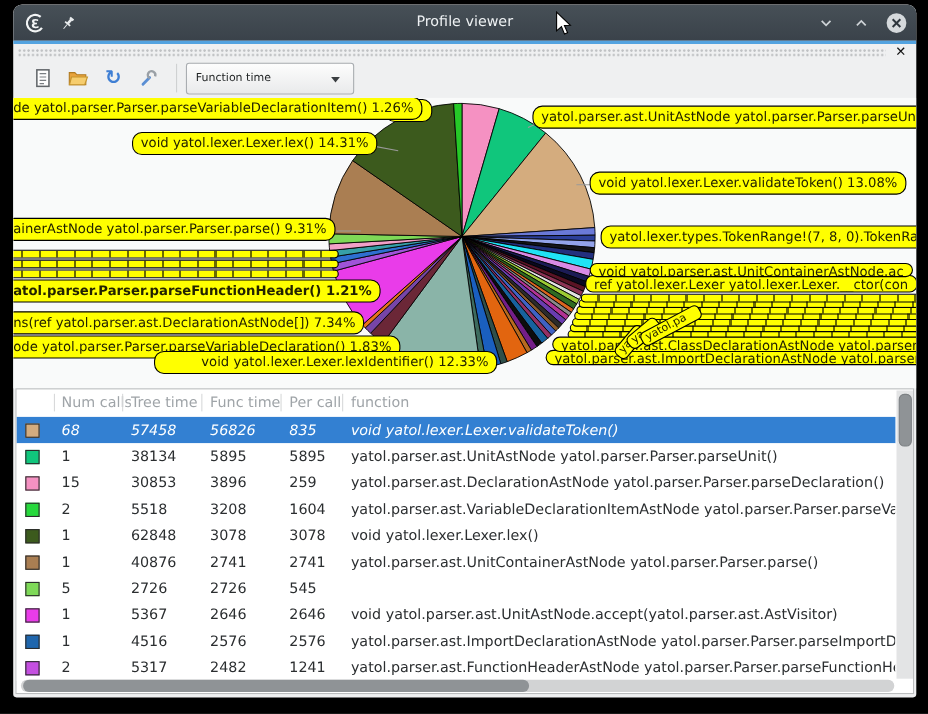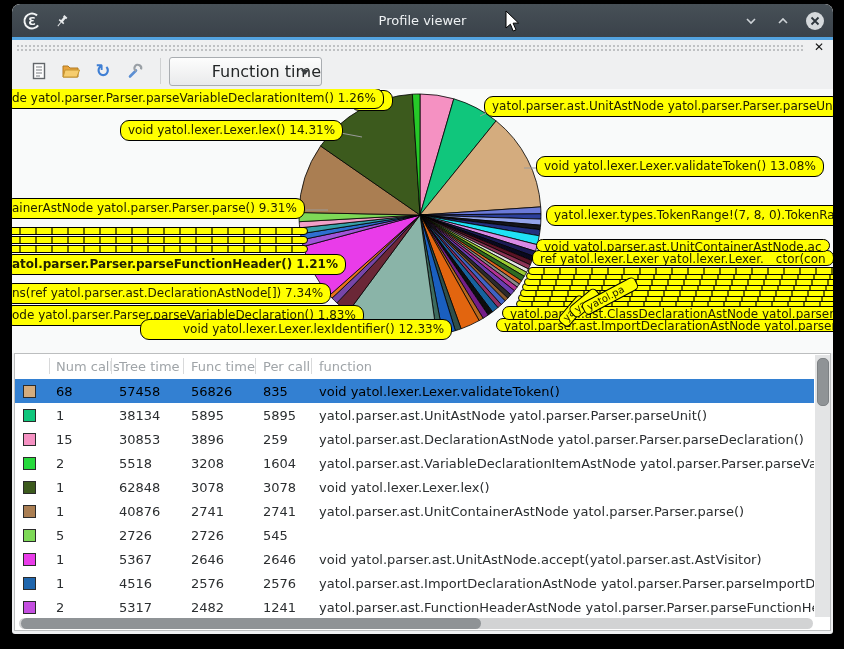--- a/index.html
+++ b/index.html
@@ -39,22 +39,22 @@
   }
   
   .toolbar{position:absolute;left:0;top:50px;width:100%;height:34px;display:flex;align-items:center;}
   .tool-ico{width:26px;height:26px;display:flex;align-items:center;justify-content:center;margin-left:6px;}
   .tool-ico:first-child{margin-left:14px;}
   .tool-sep{width:1px;height:26px;background:#cfd1d2;margin:0 8px 0 12px;}
   .combo{
     position:relative;width:153px;height:29px;box-sizing:border-box;
     background:linear-gradient(#fdfdfd,#e9eaeb);
     border:1px solid #a9adb1;border-radius:3px;
-    display:flex;align-items:center;padding-left:24px;
-    font-size:16px;color:#232627;justify-content:flex-end;
+    display:flex;align-items:center;padding-left:8px;
+    font-size:10px;color:#232627;
   }
   .combo-arrow{
     position:absolute;right:12px;top:12px;width:0;height:0;
     border-left:4.5px solid transparent;border-right:4.5px solid transparent;
     border-top:5.5px solid #3a3e41;
   }
   .refresh-glyph{font-size:18px;font-weight:bold;color:#3f7fd4;line-height:1;}
   
   .chart{position:absolute;left:0;top:85px;width:821px;height:264px;background:#f9fafa;overflow:hidden;}
   .chart svg{position:absolute;left:0;top:0;}
@@ -76,21 +76,21 @@
     position:relative;display:grid;grid-template-columns:33px 63px 72px 72px 56px auto;
     height:24px;align-items:center;padding-left:8px;color:#9fa4a8;font-size:13px;white-space:nowrap;
   }
   .thead .vsep{position:absolute;top:4px;width:1px;height:16px;background:#d8d9da;}
   .trows{position:absolute;left:0;top:25px;right:16px;}
   .trow{
     display:grid;grid-template-columns:33px 63px 72px 72px 56px auto;
     height:24px;align-items:center;padding-left:8px;font-size:13px;color:#2b2e30;
     white-space:nowrap;overflow:hidden;background:#fff;
   }
-  .trow.selected{background:#3380d2;color:#000000;}
+  .trow.selected{background:#3380d2;color:#ffffff;font-style:italic;}
   .swatch{width:13px;height:13px;box-sizing:border-box;border:1px solid #2b2b2b;}
   .cell{overflow:hidden;}
   .vscroll{position:absolute;right:0;top:1px;width:15px;height:262px;background:#e3e4e5;}
   .vthumb{position:absolute;left:2px;top:3px;width:10px;height:46px;background:#8f9396;border:1px solid #7d8184;border-radius:5px;}
   .hscroll{position:absolute;left:4px;top:264px;width:794px;height:11px;background:#d2d3d4;border-radius:6px;}
   .hthumb{position:absolute;left:2px;top:0;width:460px;height:11px;background:#8f9396;border-radius:6px;}
   
   .cursor{position:absolute;left:505px;top:10px;pointer-events:none;}
 </style>
 </head>

